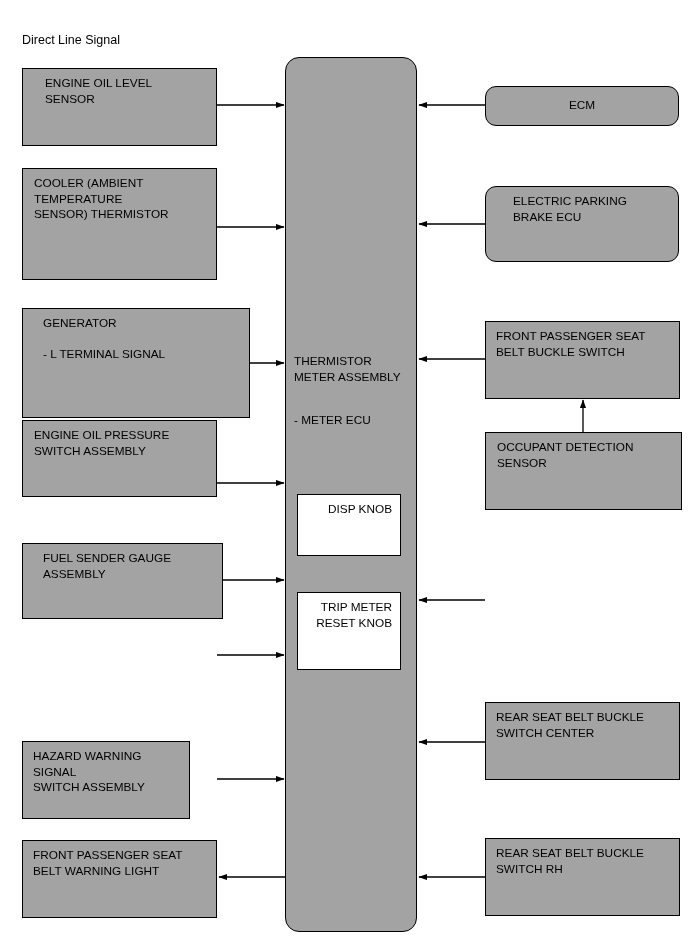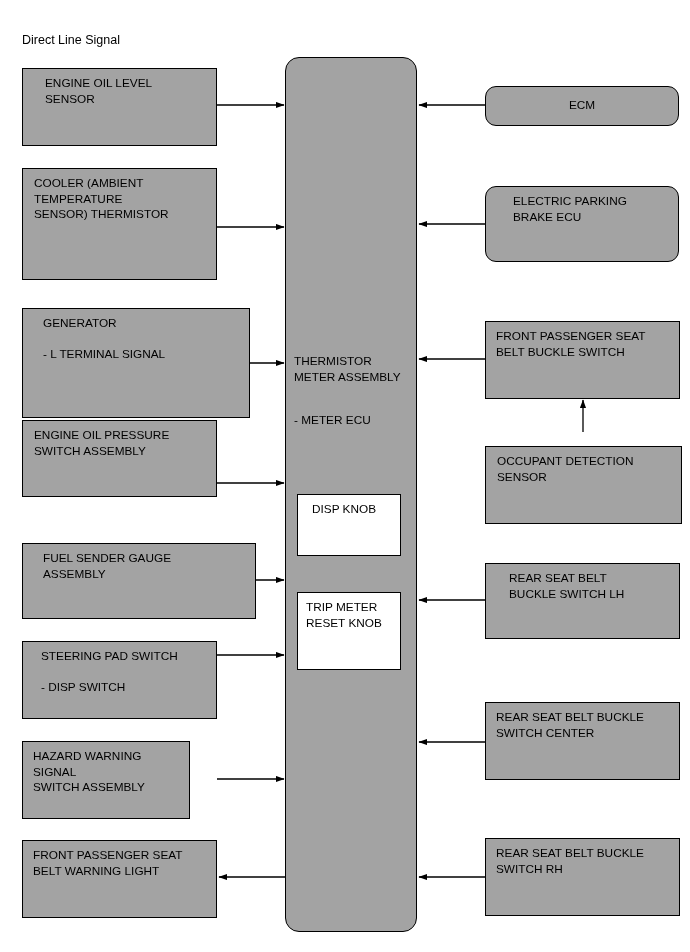--- a/index.html
+++ b/index.html
@@ -58,20 +58,21 @@
     white-space: pre-line;
   }
   .inner-box {
     position: absolute;
     box-sizing: border-box;
     border: 1.3px solid #000000;
     background: #ffffff;
     font-size: 11.8px;
     line-height: 15.5px;
     white-space: pre-line;
+    text-align: right;
   }
   .inner-box .lbl {
     position: absolute;
     left: 0;
     top: 0;
     width: 100%;
     padding: 7px 8px 0 8px;
     box-sizing: border-box;
   }
   svg.arrows {
@@ -149,30 +150,25 @@
     <div class="lbl" style="padding-left:20px;">GENERATOR
 
 - L TERMINAL SIGNAL</div>
   </div>
 
   <div class="node" style="left:22px; top:420px; width:195px; height:77px;">
     <div class="lbl" style="padding-left:11px;">ENGINE OIL PRESSURE
 SWITCH ASSEMBLY</div>
   </div>
 
-  <div class="node" style="left:22px; top:543px; width:234px; height:76px;">
+  <div class="node" style="left:22px; top:543px; width:201px; height:76px;">
     <div class="lbl" style="padding-left:20px;">FUEL SENDER GAUGE
 ASSEMBLY</div>
   </div>
 
-  <div class="node" style="left:22px; top:641px; width:195px; height:78px;">
-    <div class="lbl" style="padding-left:18px;">STEERING PAD SWITCH
-
-- DISP SWITCH</div>
-  </div>
 
   <div class="node" style="left:22px; top:741px; width:168px; height:78px;">
     <div class="lbl" style="padding-left:10px;">HAZARD WARNING SIGNAL
 SWITCH ASSEMBLY</div>
   </div>
 
   <div class="node" style="left:22px; top:840px; width:195px; height:78px;">
     <div class="lbl" style="padding-left:10px;">FRONT PASSENGER SEAT
 BELT WARNING LIGHT</div>
   </div>
@@ -184,29 +180,25 @@
   <div class="node rounded" style="left:485px; top:186px; width:194px; height:76px;">
     <div class="lbl" style="padding-left:27px;">ELECTRIC PARKING
 BRAKE ECU</div>
   </div>
 
   <div class="node" style="left:485px; top:321px; width:195px; height:78px;">
     <div class="lbl" style="padding-left:10px;">FRONT PASSENGER SEAT
 BELT BUCKLE SWITCH</div>
   </div>
 
-  <div class="node" style="left:485px; top:432px; width:197px; height:78px;margin-top:14px;">
+  <div class="node" style="left:485px; top:432px; width:197px; height:78px;">
     <div class="lbl" style="padding-left:11px;">OCCUPANT DETECTION
 SENSOR</div>
   </div>
 
-  <div class="node" style="left:485px; top:563px; width:195px; height:76px;">
-    <div class="lbl" style="padding-left:23px;">REAR SEAT BELT
-BUCKLE SWITCH LH</div>
-  </div>
 
   <div class="node" style="left:485px; top:702px; width:195px; height:78px;">
     <div class="lbl" style="padding-left:10px;">REAR SEAT BELT BUCKLE
 SWITCH CENTER</div>
   </div>
 
   <div class="node" style="left:485px; top:838px; width:195px; height:78px;">
     <div class="lbl" style="padding-left:10px;">REAR SEAT BELT BUCKLE
 SWITCH RH</div>
   </div>

